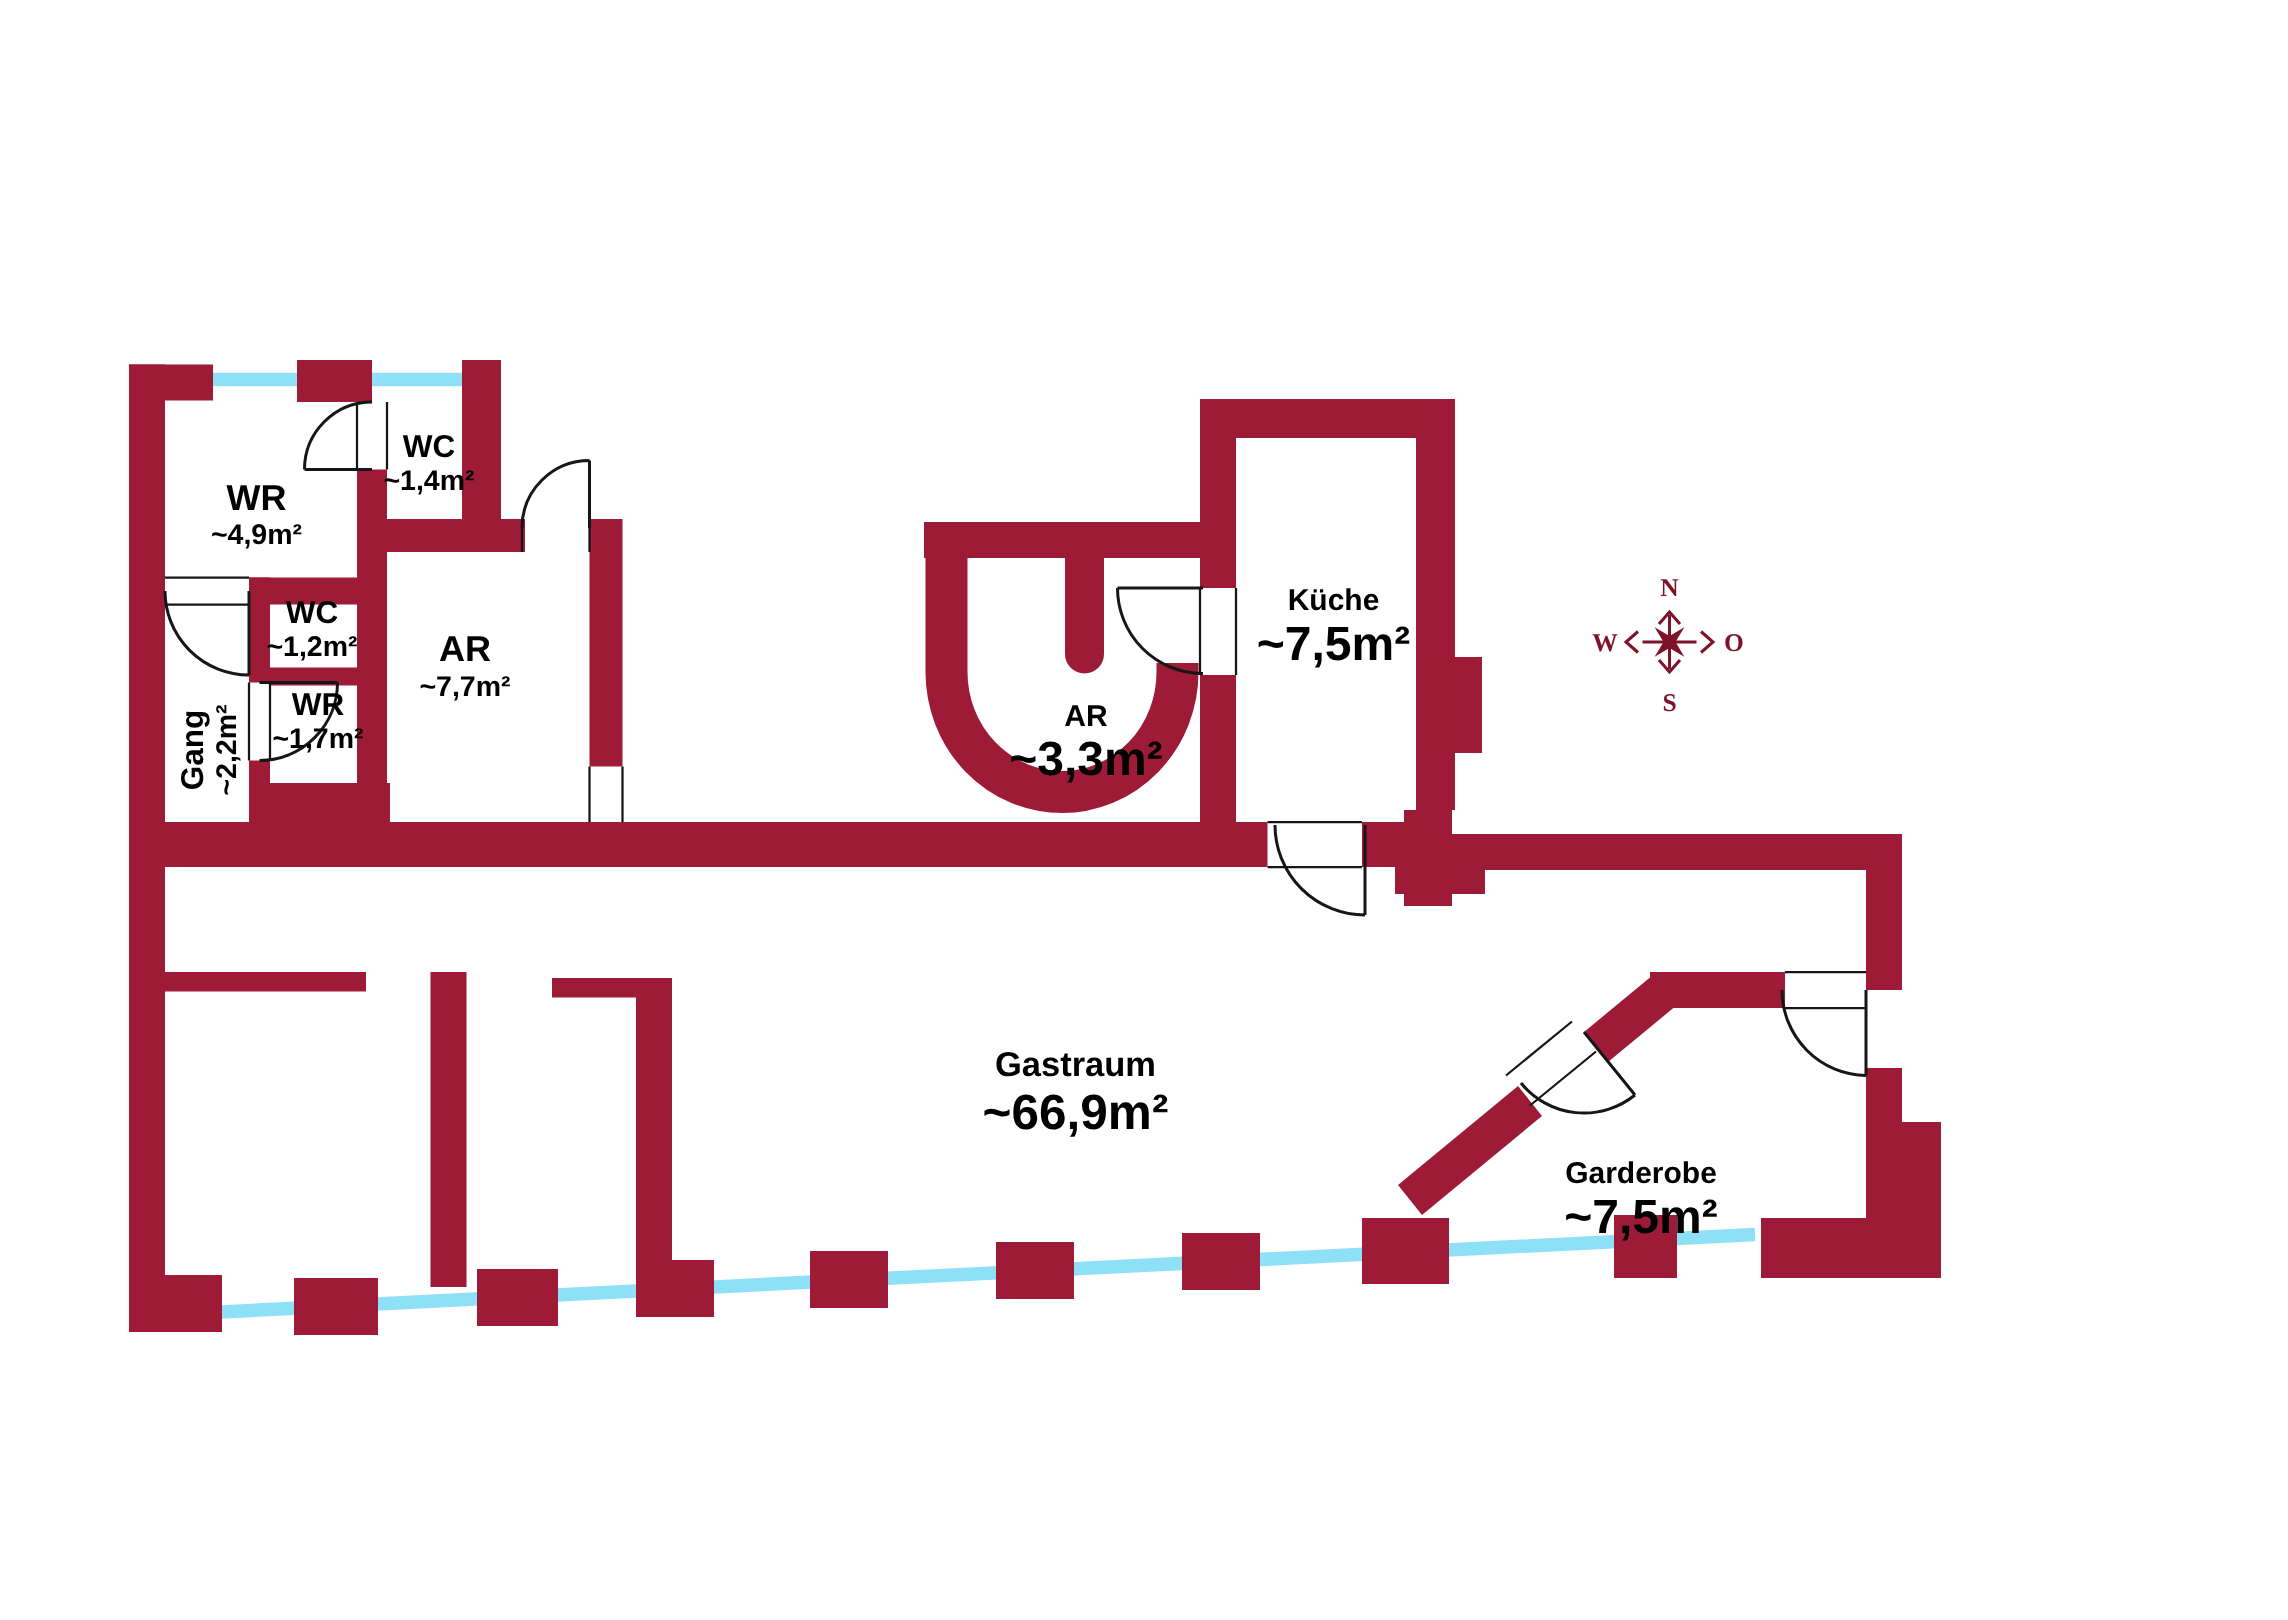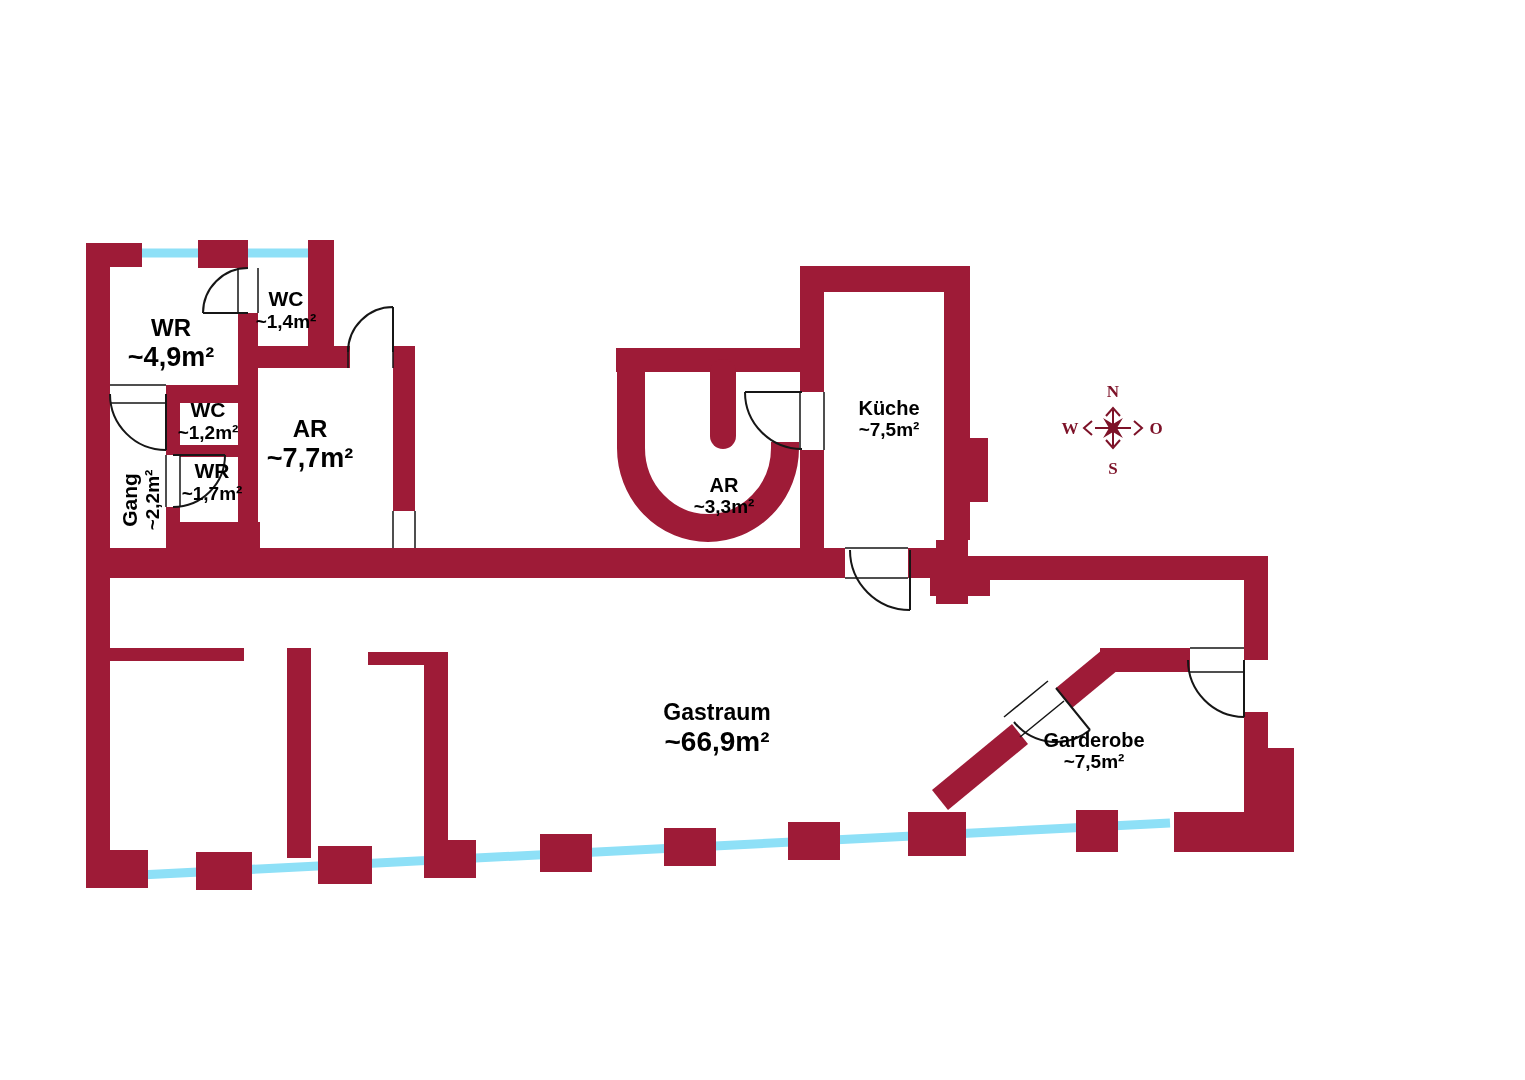--- a/index.html
+++ b/index.html
@@ -20,23 +20,23 @@
     fill:var(--compass,#7d1228);
     font-family:"Liberation Serif", serif;
     font-weight:bold;font-size:17px;text-anchor:middle;
   }
   .lbl{
     position:absolute;transform:translate(-50%,-50%);
     text-align:center;color:var(--label,#000);font-weight:700;line-height:1.12;white-space:nowrap;
   }
   .lbl-rot{transform:translate(-50%,-50%) rotate(-90deg);}
   .lbl-sm .room-name{font-size:21px;} .lbl-sm .room-area{font-size:19px;}
-  .lbl-md .room-name{font-size:24px;} .lbl-md .room-area{font-size:27px;}
-  .lbl-lg .room-name{font-size:20px;} .lbl-lg .room-area{font-size:19px;}
-  .lbl-xl .room-name{font-size:23px;} .lbl-xl .room-area{font-size:28px;}
+  .lbl-md .room-name{font-size:24px;} .lbl-md .room-area{font-size:19px;}
+  .lbl-lg .room-name{font-size:20px;} .lbl-lg .room-area{font-size:32px;}
+  .lbl-xl .room-name{font-size:23px;} .lbl-xl .room-area{font-size:33px;}
 </style>
 </head>
 <body>
 
 <div class="stage">
 
   <svg class="plan-svg" viewBox="0 0 1525 1080">
 
     <g>
       <path class="win" d="M 100 877 L 1170 823"></path>
@@ -172,18 +172,18 @@
     <div class="room-area">~3,3m²</div>
   </div>
   <div class="lbl lbl-lg" style="left:889px;top:419px;">
     <div class="room-name">Küche</div>
     <div class="room-area">~7,5m²</div>
   </div>
   <div class="lbl lbl-xl" style="left:717px;top:729px;">
     <div class="room-name">Gastraum</div>
     <div class="room-area">~66,9m²</div>
   </div>
-  <div class="lbl lbl-lg" style="left:1094px;top:751px;">
+  <div class="lbl lbl-lg" style="left:1094px;top:801px;">
     <div class="room-name">Garderobe</div>
     <div class="room-area">~7,5m²</div>
   </div>
 
 </div>
 
 </body></html>

